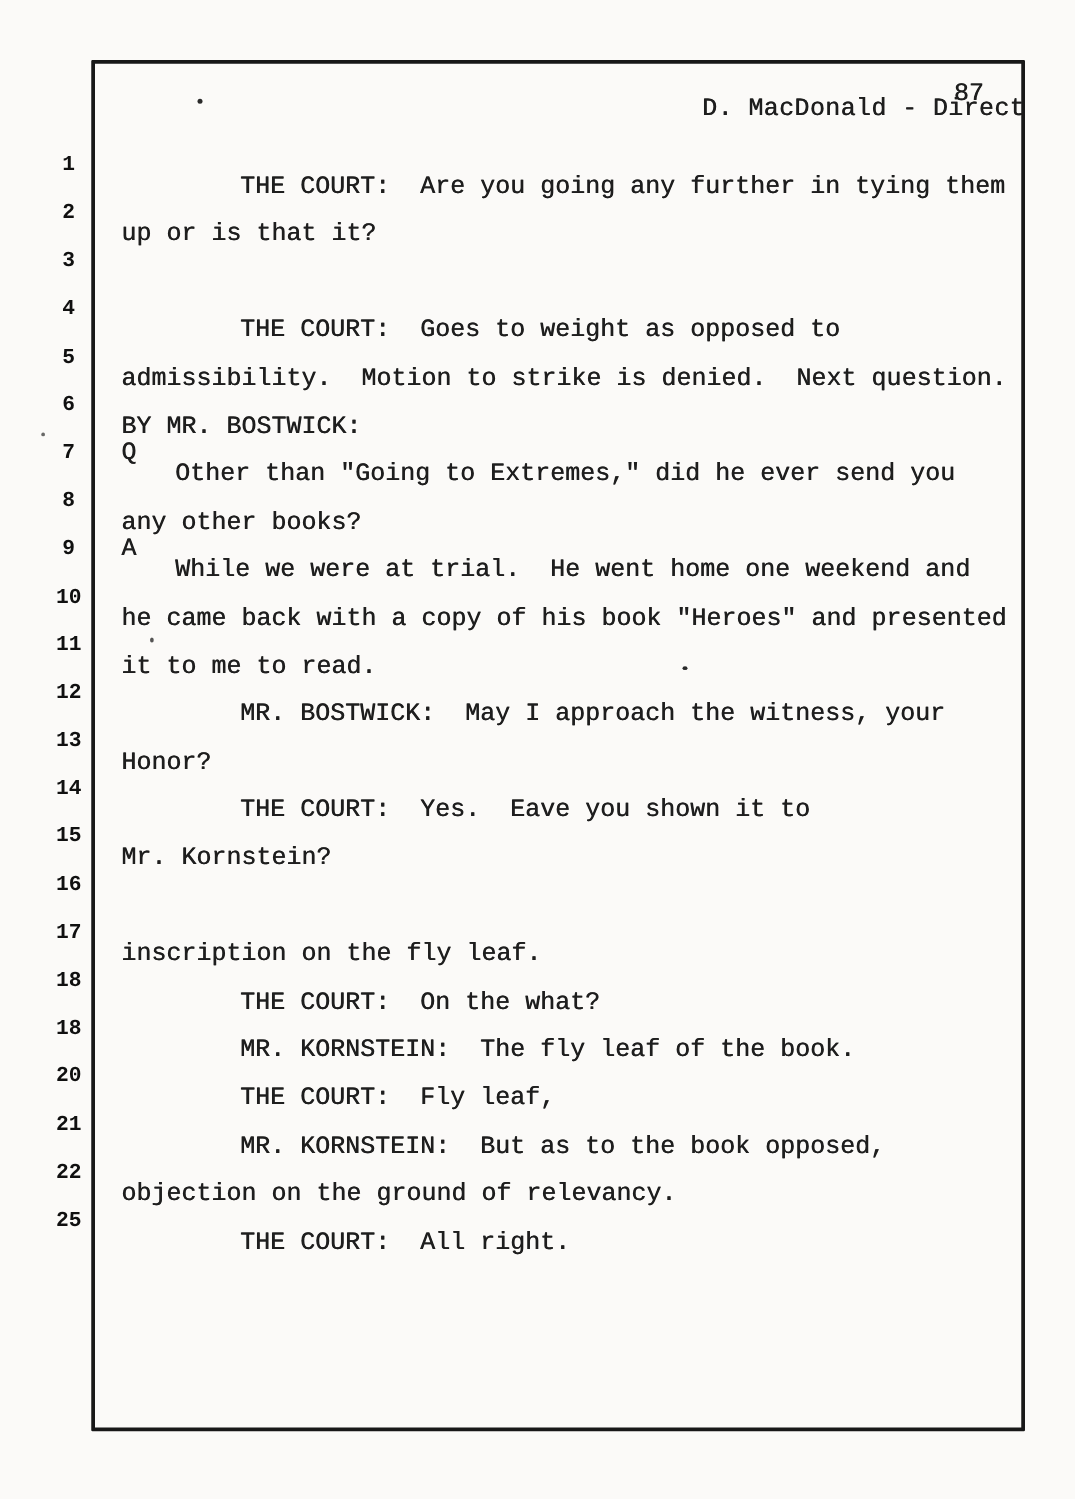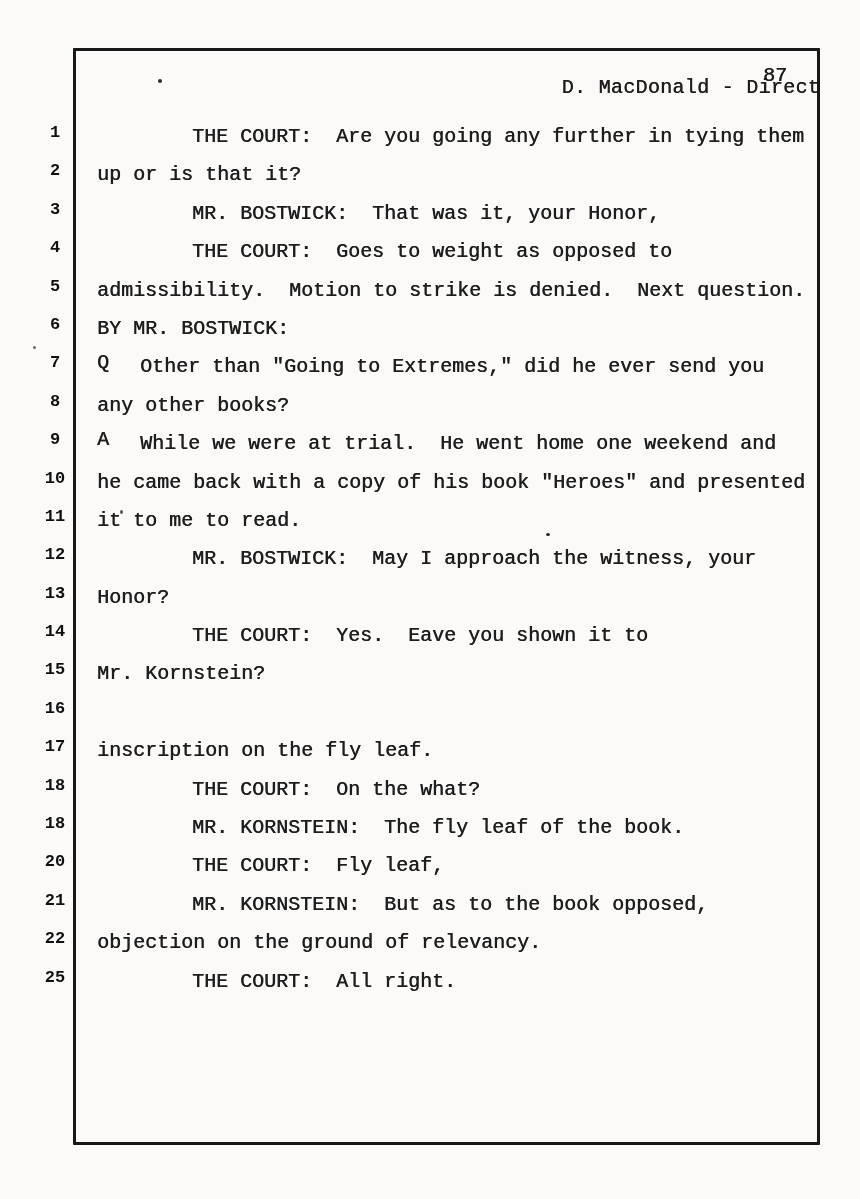--- a/index.html
+++ b/index.html
@@ -40,21 +40,21 @@
   }
   .row{
     position:relative;height:38.4px;line-height:38.4px;
   }
   .lnum{
     position:absolute;left:0;top:0;width:26px;
     text-align:center;
     font-size:17px;font-weight:bold;color:#101010;
   }
   .ltext{
-    position:absolute;top:4px;white-space:pre;
+    position:absolute;top:17px;white-space:pre;
     font-size:20px;
     text-shadow:.4px 0 0 currentColor;
   }
   .lt-flush{left:55px;}
   .lt-speaker{left:150px;}
   .lt-qa{left:98px;}
   .qa-prefix{
     position:absolute;left:55px;top:0;white-space:pre;
     font-size:20px;display:none;
     text-shadow:.4px 0 0 currentColor;
@@ -80,21 +80,20 @@
       <span class="ltext lt-speaker">THE COURT:  Are you going any further in tying them</span>
     </div>
       <div class="row">
       <span class="lnum">2</span>
 
       <span class="ltext lt-flush">up or is that it?</span>
     </div>
       <div class="row">
       <span class="lnum">3</span>
 
-      <span class="ltext lt-speaker">MR. BOSTWICK:  That was it, your Honor,</span>
     </div>
       <div class="row">
       <span class="lnum">4</span>
 
       <span class="ltext lt-speaker">THE COURT:  Goes to weight as opposed to</span>
     </div>
       <div class="row">
       <span class="lnum">5</span>
 
       <span class="ltext lt-flush">admissibility.  Motion to strike is denied.  Next question.</span>

